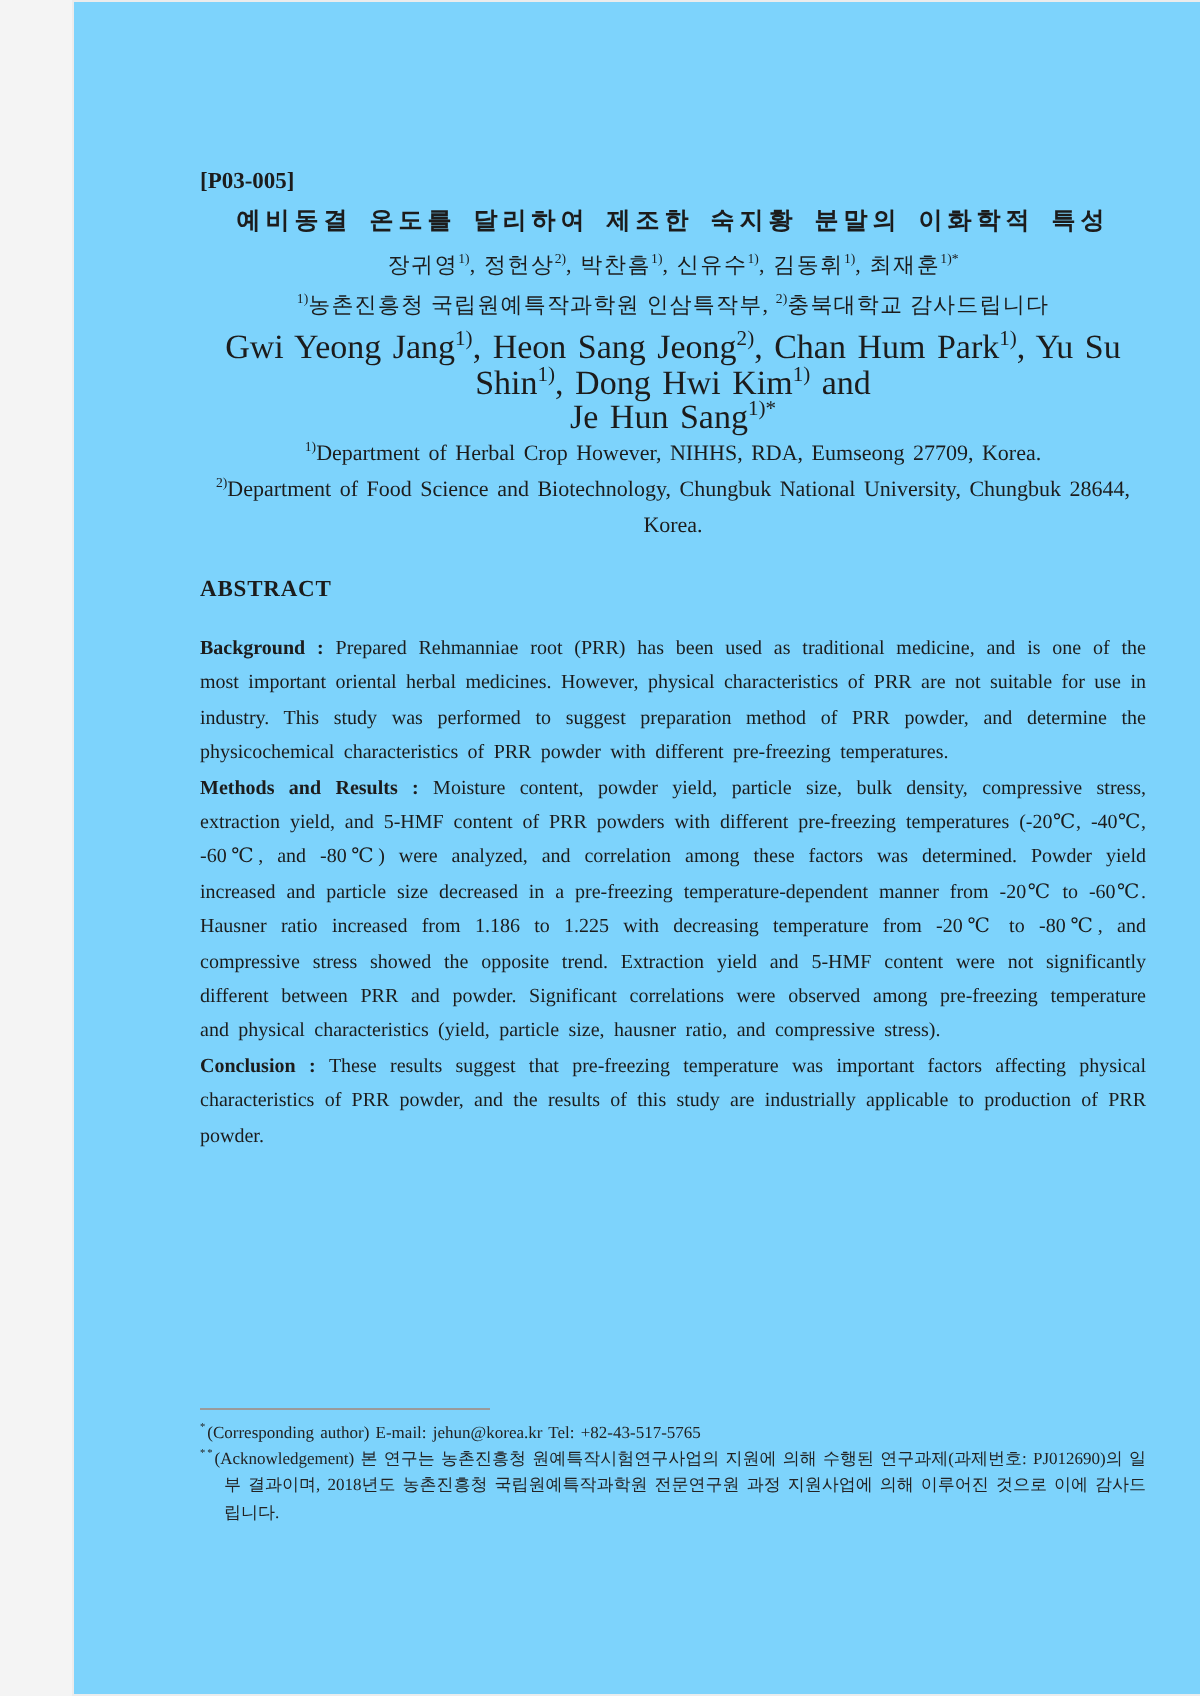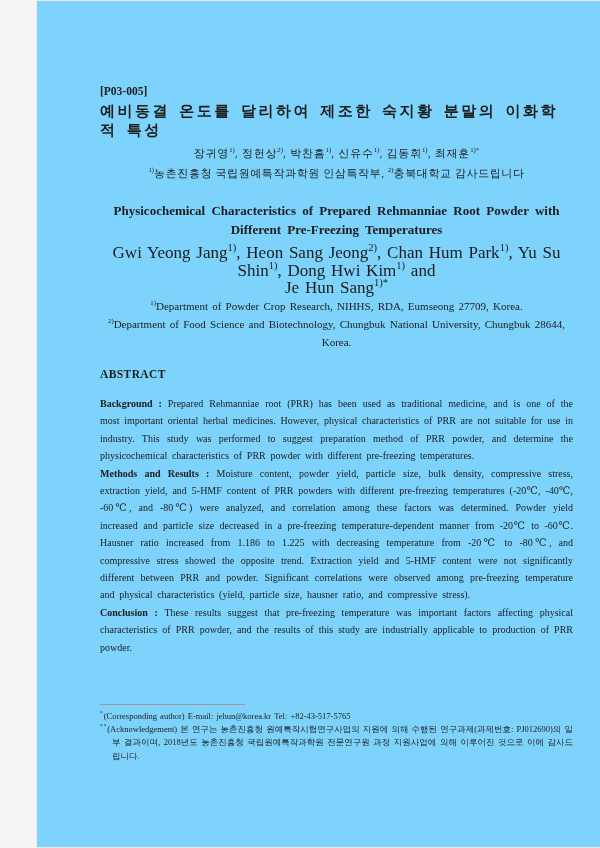--- a/index.html
+++ b/index.html
@@ -28,21 +28,22 @@
     line-height: 0;
     letter-spacing: 0;
   }
   .paper-id {
     margin-top: 84px;
     font-size: 11.5px;
     font-weight: bold;
   }
   .k-title {
     margin-top: 5px;
-    font-size: 15px;
+    text-align: center;
+    font-size: 12px;
     font-weight: bold;
     letter-spacing: 2.5px;
     word-spacing: 3px;
   }
   .k-authors {
     margin-top: 6px;
     text-align: center;
     font-size: 11px;
     letter-spacing: 0.8px;
   }
@@ -132,32 +133,28 @@
     <div class="k-title">예비동결 온도를 달리하여 제조한 숙지황 분말의 이화학적 특성</div>
 
     <div class="k-authors">
       <span class="author"><span>장귀영</span><sup>1)</sup><span>, </span></span><span class="author"><span>정헌상</span><sup>2)</sup><span>, </span></span><span class="author"><span>박찬흠</span><sup>1)</sup><span>, </span></span><span class="author"><span>신유수</span><sup>1)</sup><span>, </span></span><span class="author"><span>김동휘</span><sup>1)</sup><span>, </span></span><span class="author"><span>최재훈</span><sup>1)*</sup><span></span></span>
     </div>
 
     <div class="k-affils">
       <span><sup>1)</sup><span>농촌진흥청 국립원예특작과학원 인삼특작부</span><span>, </span></span><span><sup>2)</sup><span>충북대학교 감사드립니다</span><span></span></span>
     </div>
 
-    <div class="e-title">
-      <div>Physicochemical Characteristics of Prepared Rehmanniae Root Powder with</div>
-      <div>Different Pre-Freezing Temperatures</div>
-    </div>
 
     <div class="e-authors">
       <div><span class="author"><span>Gwi Yeong Jang</span><sup>1)</sup><span>, </span></span><span class="author"><span>Heon Sang Jeong</span><sup>2)</sup><span>, </span></span><span class="author"><span>Chan Hum Park</span><sup>1)</sup><span>, </span></span><span class="author"><span>Yu Su Shin</span><sup>1)</sup><span>, </span></span><span class="author"><span>Dong Hwi Kim</span><sup>1)</sup><span> and</span></span></div>
       <div><span class="author"><span>Je Hun Sang</span><sup>1)*</sup></span></div>
     </div>
 
     <div class="e-affil">
-      <sup>1)</sup><span>Department of Powder Crop Research, NIHHS, RDA, Eumseong 27709, Korea.</span>
+      <sup>1)</sup><span>Department of Herbal Crop However, NIHHS, RDA, Eumseong 27709, Korea.</span>
     </div>
     <div class="e-affil">
       <sup>2)</sup><span>Department of Food Science and Biotechnology, Chungbuk National University, Chungbuk 28644, Korea.</span>
     </div>
 
     <div class="abstract-heading">ABSTRACT</div>
 
     <div class="abstract-body">
       <p><span class="sec-label">Background : </span><span>Prepared Rehmanniae root (PRR) has been used as traditional medicine, and is one of the most important oriental herbal medicines. However, physical characteristics of PRR are not suitable for use in industry. This study was performed to suggest preparation method of PRR powder, and determine the physicochemical characteristics of PRR powder with different pre-freezing temperatures.</span></p>
       <p><span class="sec-label">Methods and Results : </span><span>Moisture content, powder yield, particle size, bulk density, compressive stress, extraction yield, and 5-HMF content of PRR powders with different pre-freezing temperatures (-20℃, -40℃, -60℃, and -80℃) were analyzed, and correlation among these factors was determined. Powder yield increased and particle size decreased in a pre-freezing temperature-dependent manner from -20℃ to -60℃. Hausner ratio increased from 1.186 to 1.225 with decreasing temperature from -20℃ to -80℃, and compressive stress showed the opposite trend. Extraction yield and 5-HMF content were not significantly different between PRR and powder. Significant correlations were observed among pre-freezing temperature and physical characteristics (yield, particle size, hausner ratio, and compressive stress).</span></p>

